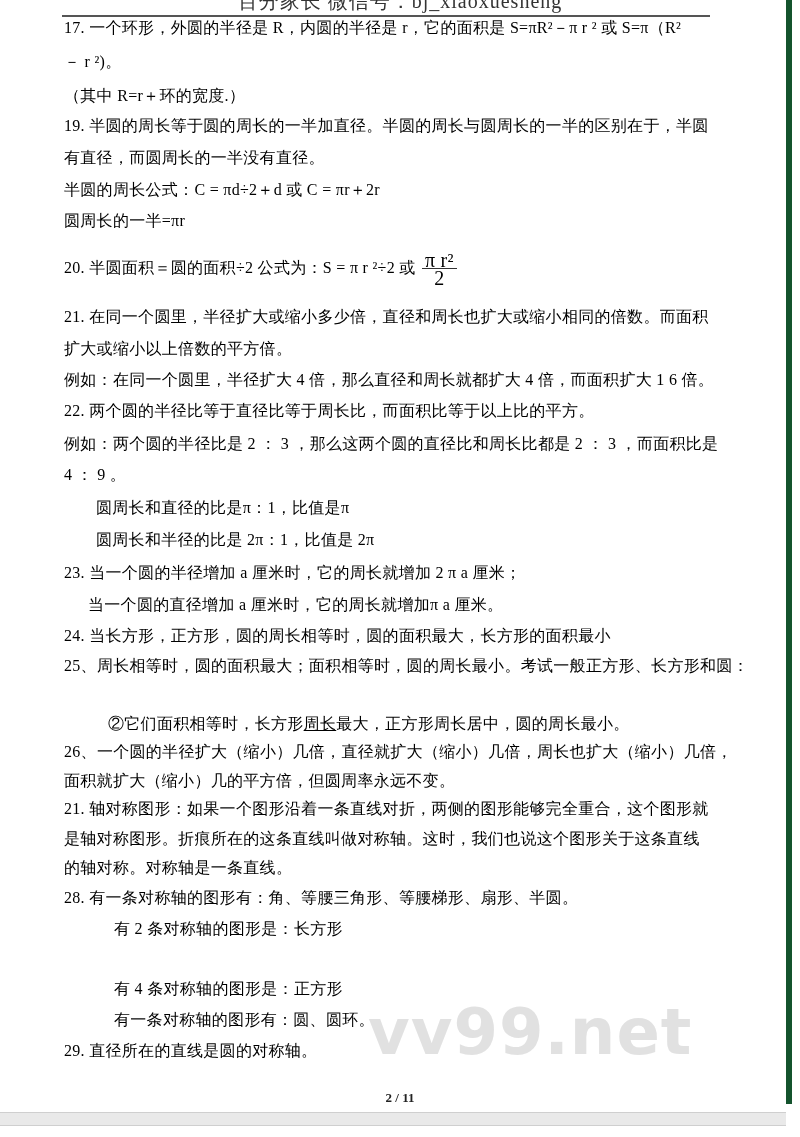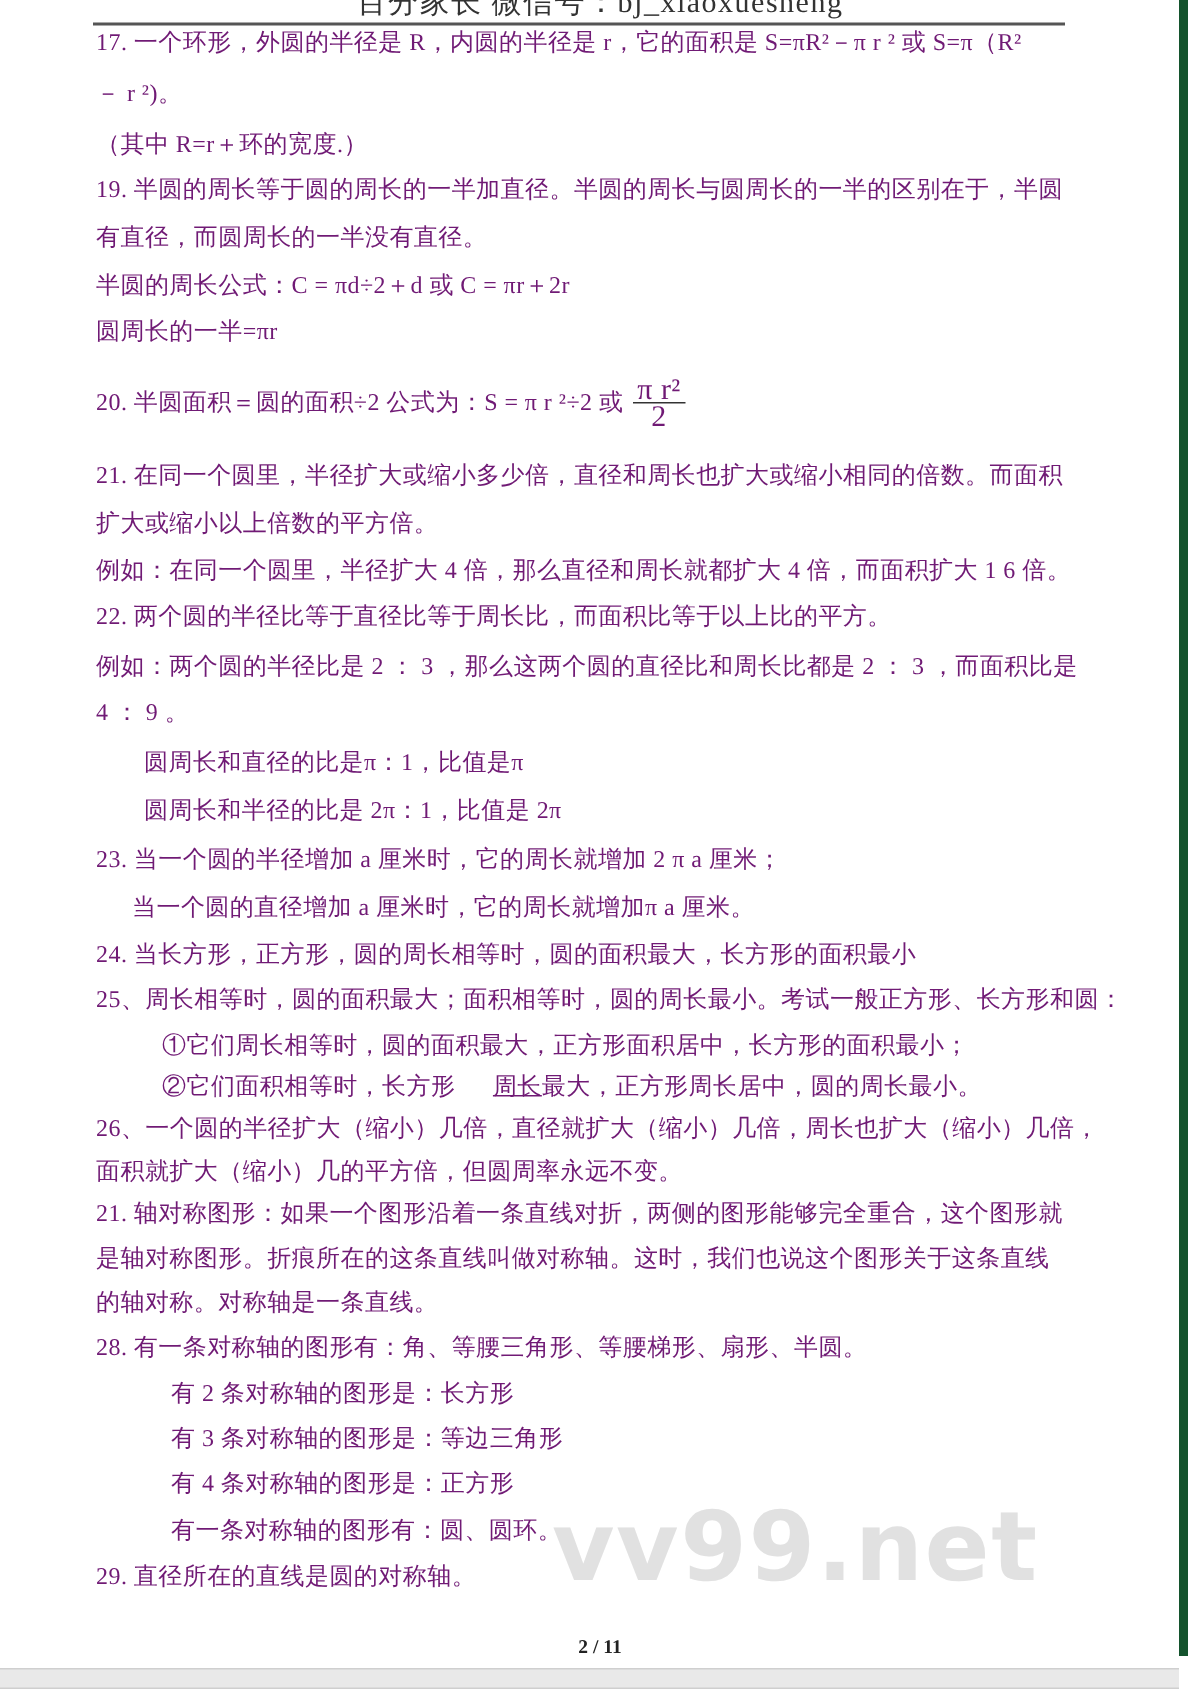--- a/index.html
+++ b/index.html
@@ -3,25 +3,25 @@
 <meta charset="utf-8">
 <style>
   html, body { margin:0; padding:0; }
   body { width:800px; height:1137px; background:#ffffff; overflow:hidden; position:relative;
          font-family:"Liberation Serif","DejaVu Serif",serif; color:#222; }
   .page { position:absolute; left:0; top:0; width:786px; height:1104px; background:#fff;
           border-right:6px solid #14532d; }
   .header-text { position:absolute; left:0; width:800px; top:-12px; text-align:center;
                  font-size:20px; color:#333; letter-spacing:1px; white-space:nowrap; }
   .header-rule { position:absolute; left:62px; top:15px; width:648px; height:2px; background:#555; }
-  .line { position:absolute; left:64px; font-size:16px; white-space:nowrap; letter-spacing:0.3px; color:#701a75; }
+  .line { position:absolute; left:64px; font-size:16px; white-space:nowrap; letter-spacing:0.3px; color:#000000; }
   .ind1 { left:96px; }
   .ind2 { left:108px; }
   .ind3 { left:88px;text-align:center; }
-  .u { text-decoration:underline;margin-left:25px; }
+  .u { text-decoration:underline; }
   .frac { display:inline-block; vertical-align:middle; text-align:center; font-size:20px; margin-left:2px; }
   .frac .num { display:block; border-bottom:1.5px solid #333; padding:0 3px; line-height:16px; }
   .frac .den { display:block; line-height:18px; }
   .page-num { position:absolute; left:0; width:800px; top:1090px; text-align:center; font-size:13px;
               font-weight:bold; color:#222; }
   .gap { position:absolute; left:0; top:1112px; width:786px; height:12px; background:#e9e9e9;
          border-top:1px solid #cfcfcf; border-bottom:1px solid #cfcfcf; }
   .watermark { position:absolute; left:368px; top:995px; font-family:"DejaVu Sans","Liberation Sans",sans-serif;
                font-weight:bold; font-size:64px; color:rgba(200,200,200,0.55); letter-spacing:1px; }
 </style>
@@ -57,34 +57,32 @@
   <div class="line" style="top:465px">4 ： 9 。</div>
 
   <div class="line ind1" style="top:498px">圆周长和直径的比是π：1，比值是π</div>
   <div class="line ind1" style="top:530px">圆周长和半径的比是 2π：1，比值是 2π</div>
 
   <div class="line" style="top:563px">23. 当一个圆的半径增加 a 厘米时，它的周长就增加 2 π a 厘米；</div>
   <div class="line ind3" style="top:595px">当一个圆的直径增加 a 厘米时，它的周长就增加π a 厘米。</div>
   <div class="line" style="top:626px">24. 当长方形，正方形，圆的周长相等时，圆的面积最大，长方形的面积最小</div>
 
   <div class="line" style="top:656px">25、周长相等时，圆的面积最大；面积相等时，圆的周长最小。考试一般正方形、长方形和圆：</div>
-  <div class="line ind2" style="top:687px">①它们周长相等时，圆的面积最大，正方形面积居中，长方形的面积最小；</div>
   <div class="line ind2" style="top:714px">
     <span>②它们面积相等时，长方形</span><span class="u">周长</span><span>最大，正方形周长居中，圆的周长最小。</span>
   </div>
   <div class="line" style="top:742px">26、一个圆的半径扩大（缩小）几倍，直径就扩大（缩小）几倍，周长也扩大（缩小）几倍，</div>
   <div class="line" style="top:771px">面积就扩大（缩小）几的平方倍，但圆周率永远不变。</div>
 
   <div class="line" style="top:799px">21. 轴对称图形：如果一个图形沿着一条直线对折，两侧的图形能够完全重合，这个图形就</div>
   <div class="line" style="top:829px">是轴对称图形。折痕所在的这条直线叫做对称轴。这时，我们也说这个图形关于这条直线</div>
   <div class="line" style="top:858px">的轴对称。对称轴是一条直线。</div>
 
   <div class="line" style="top:888px">28.    有一条对称轴的图形有：角、等腰三角形、等腰梯形、扇形、半圆。</div>
   <div class="line" style="top:919px; left:114px">有 2 条对称轴的图形是：长方形</div>
-  <div class="line" style="top:949px; left:114px">有 3 条对称轴的图形是：等边三角形</div>
   <div class="line" style="top:979px; left:114px">有 4 条对称轴的图形是：正方形</div>
   <div class="line" style="top:1010px; left:114px">有一条对称轴的图形有：圆、圆环。</div>
   <div class="line" style="top:1041px">29. 直径所在的直线是圆的对称轴。</div>
 
   <div class="watermark">vv99.net</div>
   <div class="page-num">2 / 11</div>
 </div>
 <div class="gap"></div>
 
 </body></html>

